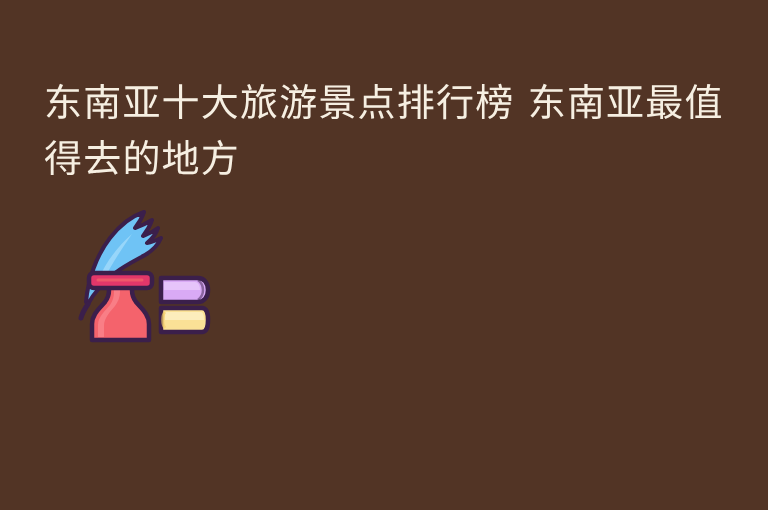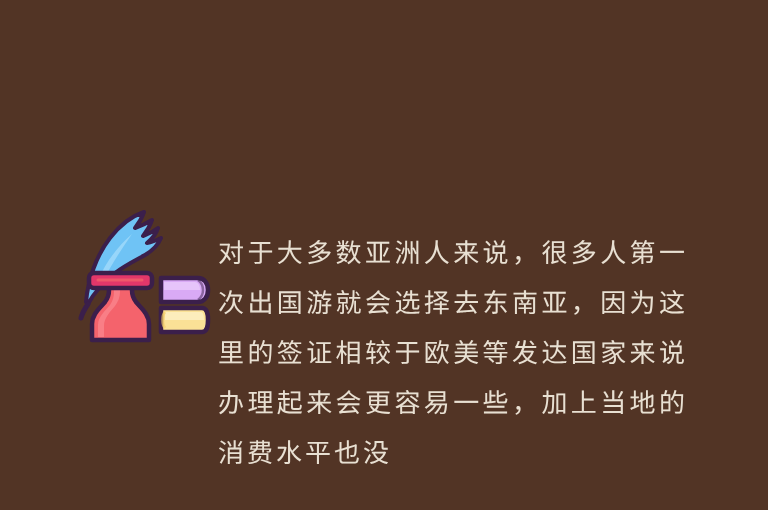--- a/index.html
+++ b/index.html
@@ -77,20 +77,21 @@
     text-justify: inter-character;
     white-space: normal;
     opacity: 0.96;
   }
 </style>
 </head>
 <body>
 
 <div id="page">
 
+  <h1 id="article-title">东南亚十大旅游景点排行榜 东南亚最值得去的地方</h1>
 
   <div id="article-body">
 
     <div id="illustration">
       <svg viewBox="0 0 150 155" xmlns="http://www.w3.org/2000/svg">
 
         <g>
           <path d="M24 108 C26 86 34 62 48 44 C58 31 70 22 82 18
                    C80 24 77 29 73 34 C79 32 85 29 90 26
                    C88 32 85 37 81 42 C87 40 92 37 96 34
@@ -124,16 +125,15 @@
         <g>
           <path d="M99 114 L140 114 C144 114 146 119 146 126
                    C146 133 144 138 140 138 L99 138 Z" fill="#FAE196" stroke="#3B1F4B" stroke-width="4.5" stroke-linejoin="round"></path>
           <path d="M103 118 L139 118 C141 118 142 121 142 126 L103 126 Z" fill="#FDF0C6" opacity="0.8"></path>
           <path d="M103 118 C100 121 100 131 103 134" stroke="#F3D06A" stroke-width="3" fill="none" opacity="0.7"></path>
         </g>
 
       </svg>
     </div>
 
-    <p id="article-paragraph">对于大多数亚洲人来说，很多人第一次出国游就会选择去东南亚，因为这里的签证相较于欧美等发达国家来说办理起来会更容易一些，加上当地的消费水平也没</p>
 
   </div>
 </div>
 
 </body></html>

